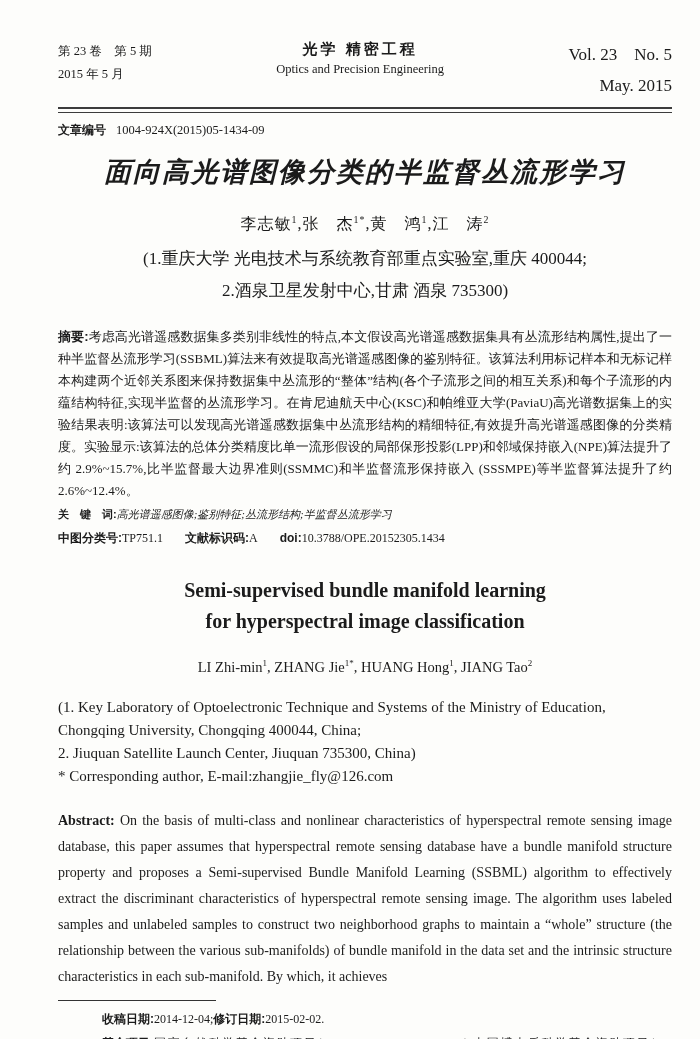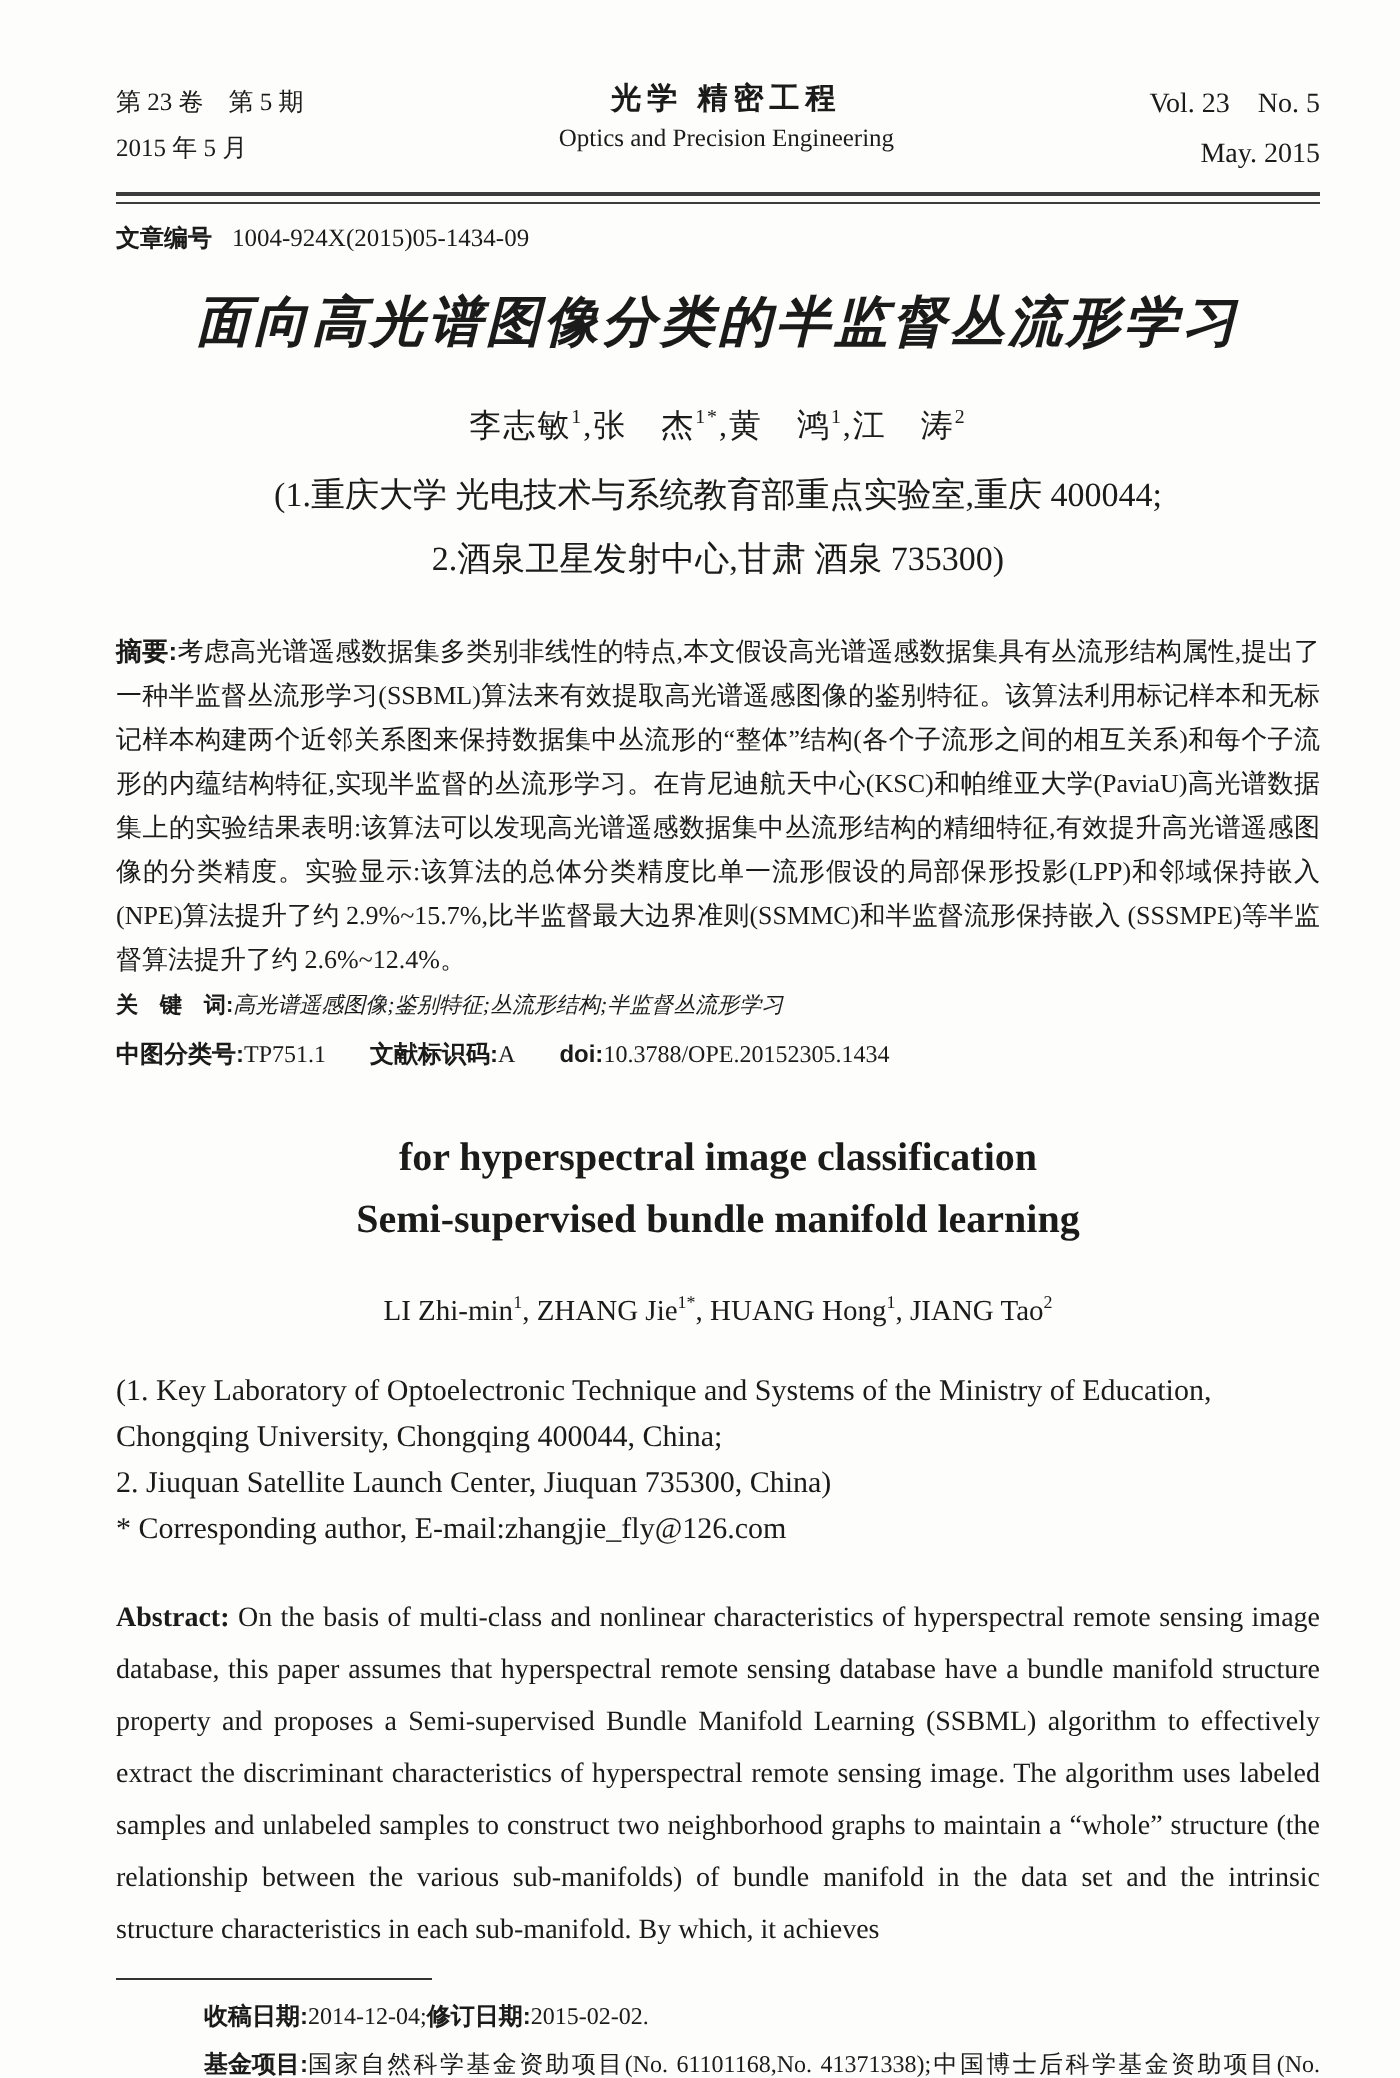--- a/index.html
+++ b/index.html
@@ -1,31 +1,31 @@
 <!DOCTYPE html>
 <html><head>
 <meta charset="utf-8">
 <style>
   html,body{margin:0;padding:0;background:#ffffff;}
   .page{
     width:700px;height:1039px;box-sizing:border-box;
     background:#fdfdfb;color:#1b1b1b;
-    padding:40px 40px 0 58px;overflow:hidden;position:relative;
+    padding:40px 28px 0 58px;overflow:hidden;position:relative;
     font-family:"Liberation Serif","DejaVu Serif",serif;
   }
   sup{font-size:0.62em;vertical-align:super;line-height:0;}
   .hei{font-family:"Liberation Sans","DejaVu Sans",sans-serif;font-weight:bold;}
 
   
   .jheader{display:flex;justify-content:space-between;align-items:flex-start;}
   .jh-left{font-size:12.5px;line-height:1.8;white-space:nowrap;}
   .jh-center{text-align:center;flex:1;}
   .jh-cn{font-size:15px;font-weight:bold;letter-spacing:3px;font-family:"Liberation Sans","DejaVu Sans",sans-serif;}
   .jh-en{font-size:12.5px;margin-top:3px;font-family:Liberation Serif, serif;}
-  .jh-right{font-size:14px;line-height:1.8;text-align:right;white-space:nowrap;}
+  .jh-right{font-size:17px;line-height:1.8;text-align:right;white-space:nowrap;}
   .rule-double{margin-top:6px;height:3px;border-top:2px solid #3c3c3c;border-bottom:1px solid #3c3c3c;}
 
   .article-id{margin-top:9px;font-size:12.5px;}
   .article-id .label{font-size:12px;margin-right:10px;}
 
   .title-cn{margin-top:15px;text-align:center;font-size:27px;font-weight:bold;
     letter-spacing:2px;font-family:"Liberation Sans","DejaVu Sans",sans-serif;font-style:italic;}
 
   .authors-cn{margin-top:24px;text-align:center;font-size:16px;letter-spacing:1px;}
   .affil-cn{margin-top:8px;text-align:center;font-size:17px;line-height:1.85;}
@@ -94,22 +94,22 @@
 
   <div class="kw-line">
     <span class="hei">关　键　词:</span><span class="value">高光谱遥感图像;鉴别特征;丛流形结构;半监督丛流形学习</span>
   </div>
 
   <div class="clc-line">
     <span class="hei">中图分类号:</span><span>TP751.1</span><span class="gap"></span><span class="hei">文献标识码:</span><span>A</span><span class="gap"></span><span class="hei">doi:</span><span>10.3788/OPE.20152305.1434</span>
   </div>
 
   <div class="title-en">
+    <div>Semi-supervised bundle manifold learning</div>
     <div>for hyperspectral image classification</div>
-    <div>Semi-supervised bundle manifold learning</div>
   </div>
 
   <div class="authors-en">
     <span><span>LI Zhi-min</span><sup>1</sup><span>,</span></span>
     <span><span>ZHANG Jie</span><sup>1*</sup><span>,</span></span>
     <span><span>HUANG Hong</span><sup>1</sup><span>,</span></span>
     <span><span>JIANG Tao</span><sup>2</sup><span></span></span>
   </div>
 
   <div class="affil-en">

